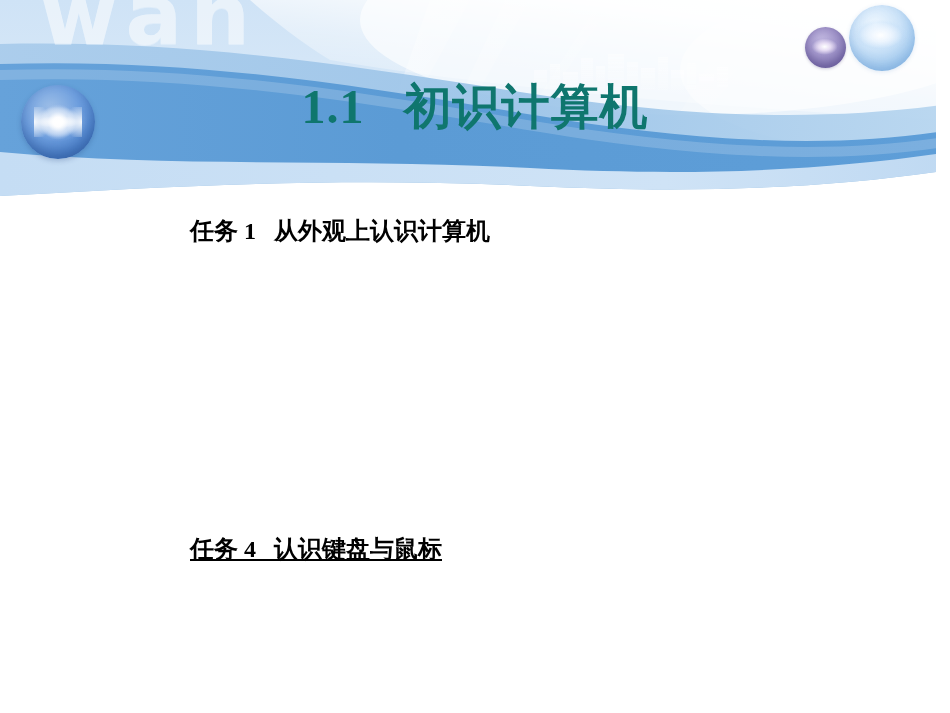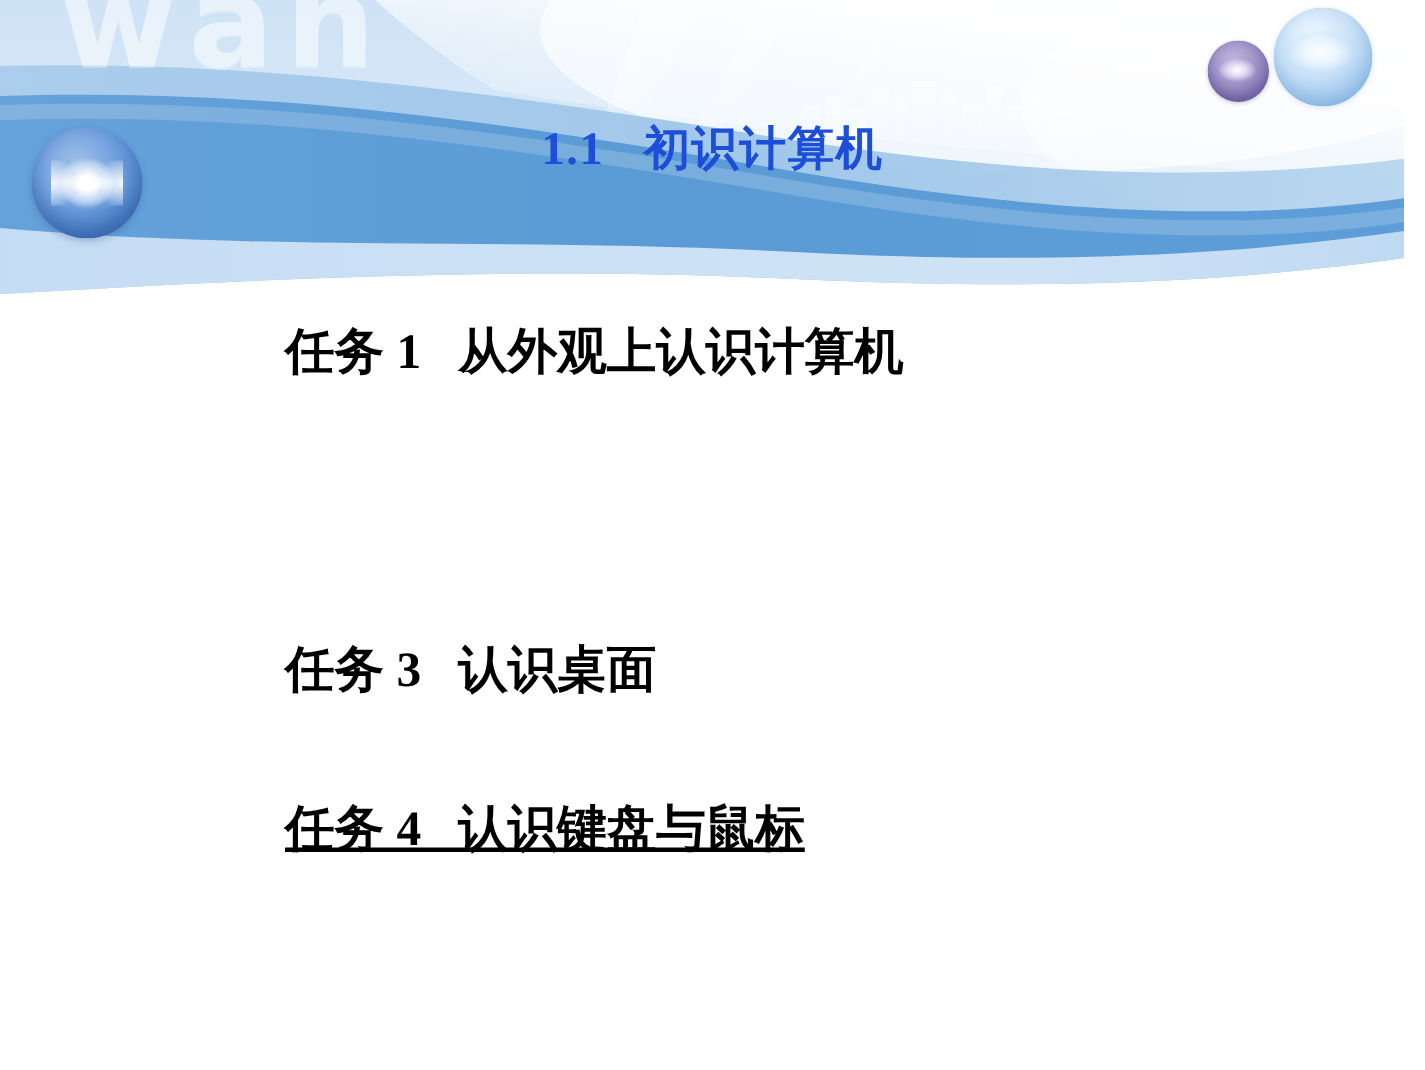--- a/index.html
+++ b/index.html
@@ -57,23 +57,23 @@
   }
 
   
   #slide-title {
     position: absolute;
     left: 0;
     top: 83px;
     width: 950px;
     text-align: center;
     font-family: "Liberation Serif", "DejaVu Serif", serif;
-    font-size: 31px;
+    font-size: 48px;
     font-weight: 700;
-    color: #1d4ed8;
+    color: #0f766e;
     letter-spacing: 1px;
     white-space: pre;
     line-height: 1;
   }
 
   
   .orb {
     position: absolute;
     border-radius: 50%;
     pointer-events: none;
@@ -126,21 +126,21 @@
     position: absolute;
     left: 0;
     top: 200px;
     width: 950px;
     height: 513px;
   }
   .task-line {
     position: absolute;
     left: 190px;
     font-family: "Liberation Serif", "DejaVu Serif", serif;
-    font-size: 33px;
+    font-size: 24px;
     font-weight: 700;
     color: #000000;
     white-space: pre;
     line-height: 1;
   }
   #task-0 { top: 19px; }
   #task-1 { top: 125px; }
   #task-2 { top: 231px; }
   #task-3 { top: 337px; text-decoration: underline; }
 </style>
@@ -240,17 +240,16 @@
       <div class="bowtie"></div>
     </div>
     <div class="orb" id="orb-purple"></div>
     <div class="orb" id="orb-blue"></div>
 
     <div id="slide-title">1.1   初识计算机</div>
   </div>
 
   <div id="content">
     <div class="task-line" id="task-0">任务 1   从外观上认识计算机</div>
-    <div class="task-line" id="task-2">任务 3   认识桌面</div>
     <div class="task-line" id="task-3">任务 4   认识键盘与鼠标</div>
   </div>
 
 </div>
 
 </body></html>

